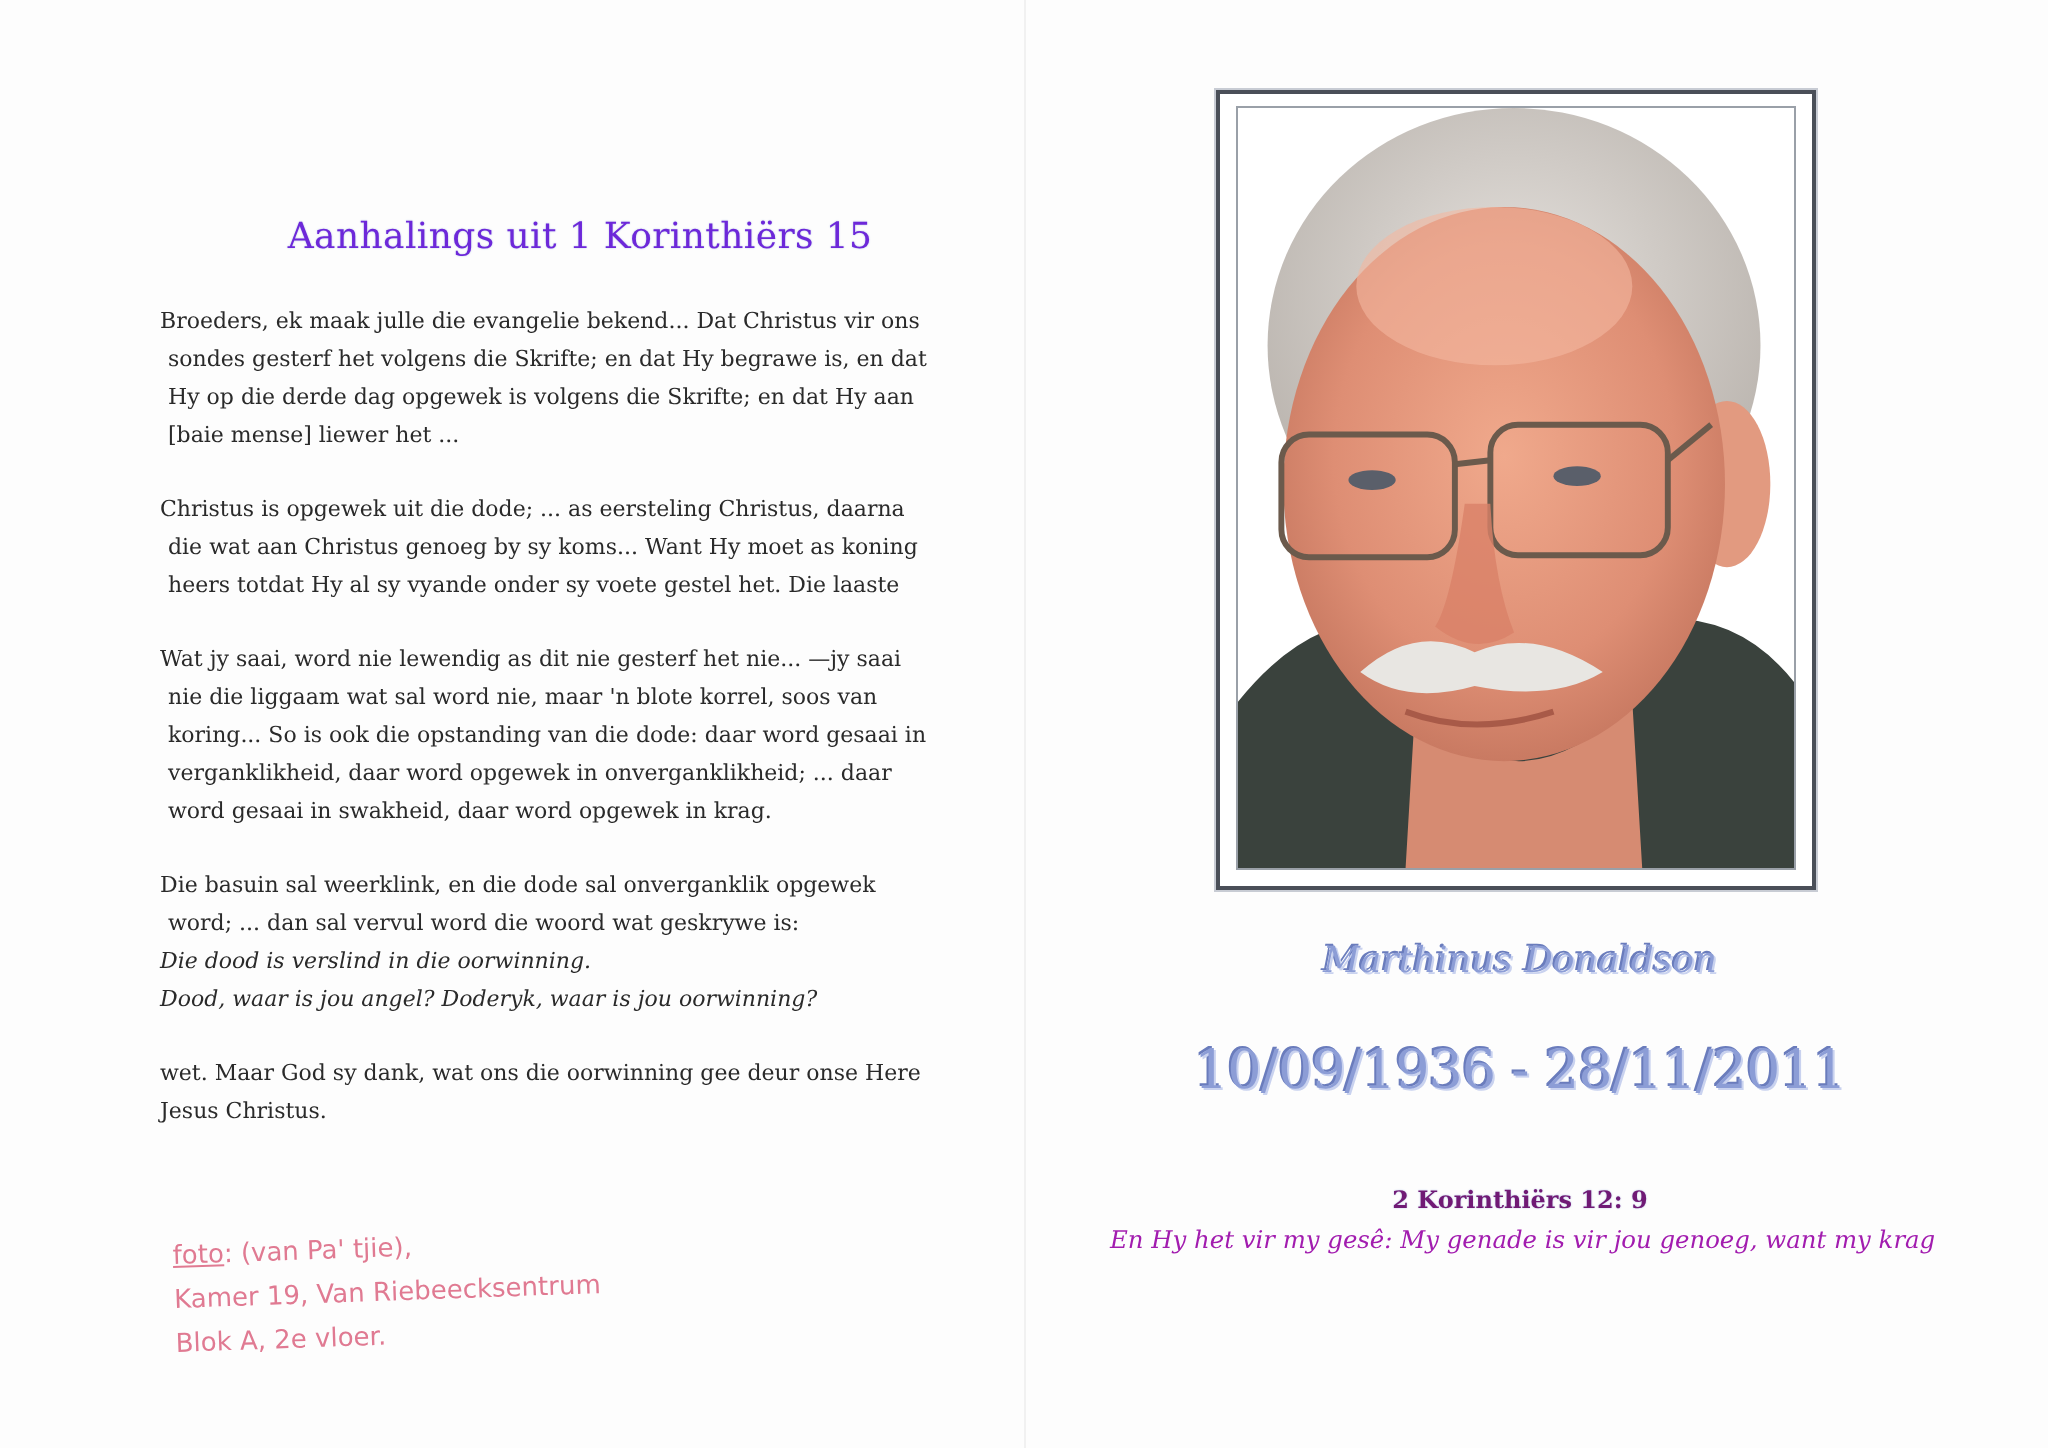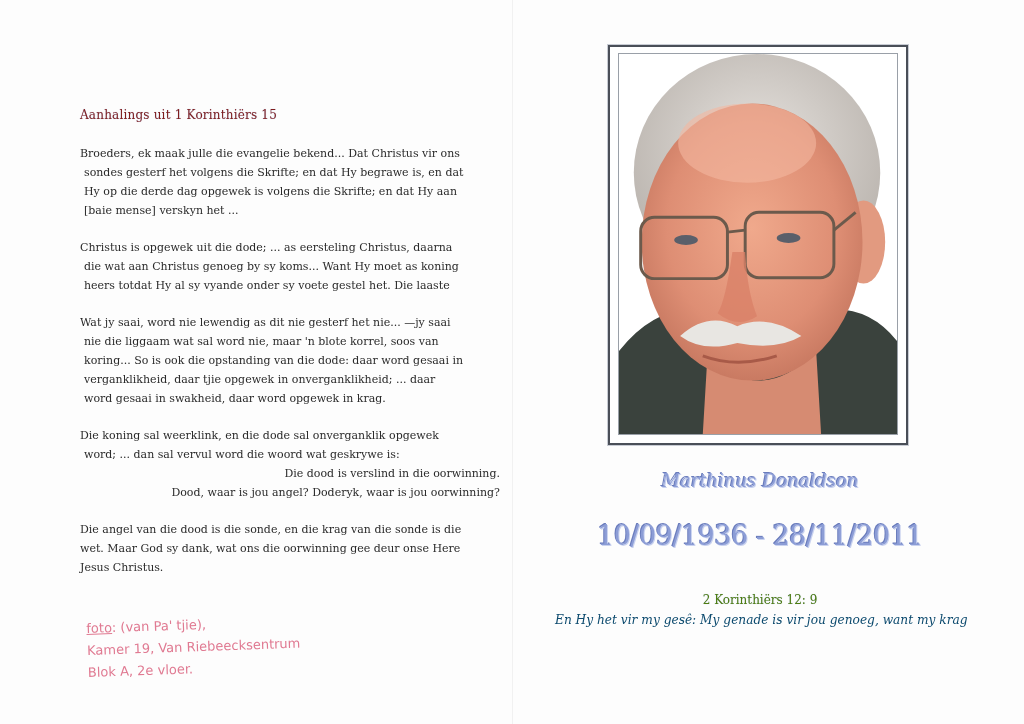--- a/index.html
+++ b/index.html
@@ -7,27 +7,27 @@
     width:1024px; height:724px; overflow:hidden; position:relative;
     background:#fdfdfd;
     font-family:"DejaVu Serif", serif;
     color:#2a2a2a;
   }
   .fold { position:absolute; left:512px; top:0; width:1px; height:724px; background:#f1f1f1; }
 
   
   .left { position:absolute; left:80px; top:108px; width:420px; }
   .heading {
-    text-align:left; font-size:12px; color:#7f1d1d; margin:0 0 22px 0; letter-spacing:0.2px;
+    text-align:center; font-size:18px; color:#6d28d9; margin:0 0 22px 0; letter-spacing:0.2px;
     text-shadow:0 0 1px #b8c6e8;
   }
   .para { font-size:11px; line-height:19px; margin:0 0 18px 0; }
   .para .l { display:block; white-space:nowrap; }
   .para .ind { padding-left:4px; }
-  .para .it { text-align:right; display:block; }
+  .para .it { font-style:italic; text-align:left; display:block; }
   .note {
     position:absolute; left:86px; top:618px; width:250px;
     font-family:"DejaVu Sans", sans-serif; color:#e07a92; font-size:13px; line-height:22px;
     transform:rotate(-2deg); transform-origin:left top;
   }
   .note .l { display:block; white-space:nowrap; }
   .note .u { text-decoration:underline; }
 
   
   .frame {
@@ -46,66 +46,65 @@
     font-size:18px; font-style:italic; color:#8c9dd6;
     text-shadow: 1px 1px 0 #c9d2ef, -1px -1px 0 #6a7cbc;
   }
   .dates {
     position:absolute; left:560px; top:520px; width:400px; text-align:center;
     font-size:27px; color:#8c9dd6; letter-spacing:-0.5px;
     text-shadow: 1px 1px 0 #c9d2ef, -1px -1px 0 #6a7cbc;
   }
   .verse-ref {
     position:absolute; left:560px; top:593px; width:400px; text-align:center;
-    font-size:12px; color:#4d7c0f; text-shadow:0 0 1px #b8c6e8;
+    font-size:12px; color:#701a75; text-shadow:0 0 1px #b8c6e8;font-weight:bold;
   }
   .verse {
     position:absolute; left:555px; top:611px; width:410px; text-align:center;
-    font-size:12.2px; line-height:18px; font-style:italic; color:#0c4a6e;
+    font-size:12.2px; line-height:18px; font-style:italic; color:#a21caf;
   }
   .verse .l { display:block; white-space:nowrap; }
 </style>
 </head>
 <body>
 
 <div class="fold"></div>
 
 <div class="left">
   <div class="heading">Aanhalings uit 1 Korinthiërs 15</div>
 
   <div class="para">
     <span class="l">Broeders, ek maak julle die  evangelie bekend... Dat Christus vir ons</span>
     <span class="l ind">sondes gesterf het volgens die Skrifte;  en dat Hy begrawe is, en dat</span>
     <span class="l ind">Hy op die derde dag opgewek is volgens die Skrifte;  en dat Hy aan</span>
-    <span class="l ind">[baie mense] verskyn het ...</span>
+    <span class="l ind">[baie mense] liewer het ...</span>
   </div>
 
   <div class="para">
     <span class="l">Christus is opgewek uit die dode; ... as eersteling Christus, daarna</span>
     <span class="l ind">die wat aan Christus genoeg by sy koms... Want Hy moet as koning</span>
     <span class="l ind">heers totdat Hy al sy vyande onder sy voete gestel het.  Die laaste</span>
   </div>
 
   <div class="para">
     <span class="l">Wat jy saai, word nie lewendig as dit nie gesterf het nie... —jy saai</span>
     <span class="l ind">nie die liggaam wat sal word nie, maar 'n blote korrel, soos van</span>
     <span class="l ind">koring... So is ook die opstanding van die dode: daar word gesaai in</span>
-    <span class="l ind">verganklikheid, daar tjie opgewek in onverganklikheid; ... daar</span>
+    <span class="l ind">verganklikheid, daar word opgewek in onverganklikheid; ... daar</span>
     <span class="l ind">word gesaai in swakheid, daar word opgewek in krag.</span>
   </div>
 
   <div class="para">
-    <span class="l">Die koning sal weerklink, en die dode sal onverganklik opgewek</span>
+    <span class="l">Die basuin sal weerklink, en die dode sal onverganklik opgewek</span>
     <span class="l ind">word; ... dan sal vervul word die woord wat geskrywe is:</span>
     <span class="it">Die dood is verslind in die oorwinning.</span>
     <span class="it">Dood, waar is jou angel? Doderyk, waar is jou oorwinning?</span>
   </div>
 
   <div class="para">
-    <span class="l">Die angel van die dood is die sonde, en die krag van die sonde is die</span>
     <span class="l">wet.  Maar God sy dank, wat ons die oorwinning gee deur onse Here</span>
     <span class="l">Jesus Christus.</span>
   </div>
 </div>
 
 <div class="note">
   <span class="l"><span class="u">foto</span><span>: (van Pa' tjie),</span></span>
   <span class="l">Kamer 19, Van Riebeecksentrum</span>
   <span class="l">Blok A, 2e vloer.</span>
 </div>

